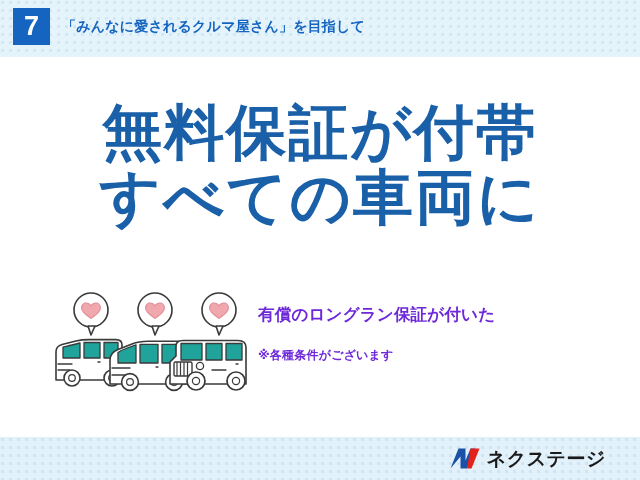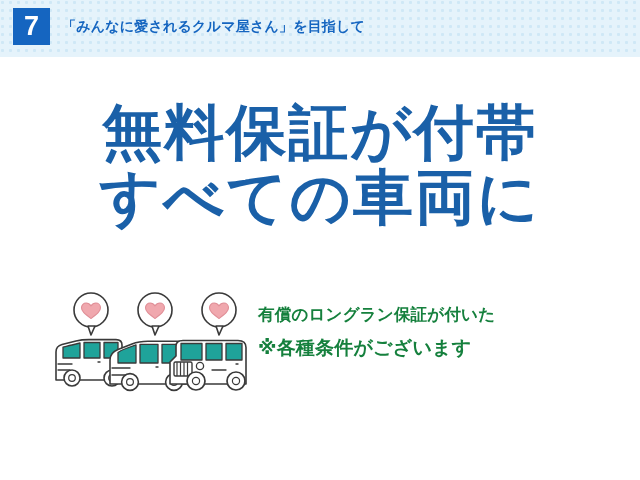--- a/index.html
+++ b/index.html
@@ -101,31 +101,31 @@
     width: 205px;
     height: 100px;
   }
   .cars-wrap svg { display: block; }
 
   .body-text {
     position: absolute;
     left: 258px;
     top: 9px;
     width: 380px;
-    color: #15803d;
+    color: #6d28d9;
     font-size: 16.5px;
     font-weight: bold;
     line-height: 1.65;
     letter-spacing: 0.2px;
     font-family: "Liberation Sans", "DejaVu Sans", sans-serif;
   }
   .body-text .note {
-    font-size: 19px;
+    font-size: 12px;
     display: block;
-    margin-top: 4px;
+    margin-top: 18px;
   }
   .body-text .bline { display: block; white-space: nowrap; }
 
   
   .footer-band {
     position: absolute;
     left: 0;
     bottom: 0;
     width: 640px;
     height: 43px;
@@ -240,14 +240,23 @@
       </svg>
     </div>
 
     <div class="body-text">
       <span class="bline">有償のロングラン保証が付いた</span>
       <span class="bline note">※各種条件がございます</span>
     </div>
 
   </div>
 
+  <div class="footer-band">
+    <div class="footer-logo">
+      <svg class="logo-mark" width="30" height="21" viewBox="0 0 30 21" xmlns="http://www.w3.org/2000/svg">
+        <path d="M0.5 20.5 L8.5 0.5 L15.5 0.5 L15.5 12.5 L20.5 0.5 L25 0.5 L17 20.5 L10.5 20.5 L10.5 8.5 Z" fill="#1a50a5"></path>
+        <path d="M20.5 0.5 L29.5 0.5 L21.5 20.5 L17 20.5 Z" fill="#e2231a"></path>
+      </svg>
+      <span class="logo-text">ネクステージ</span>
+    </div>
+  </div>
 
 </div>
 
 </body></html>

